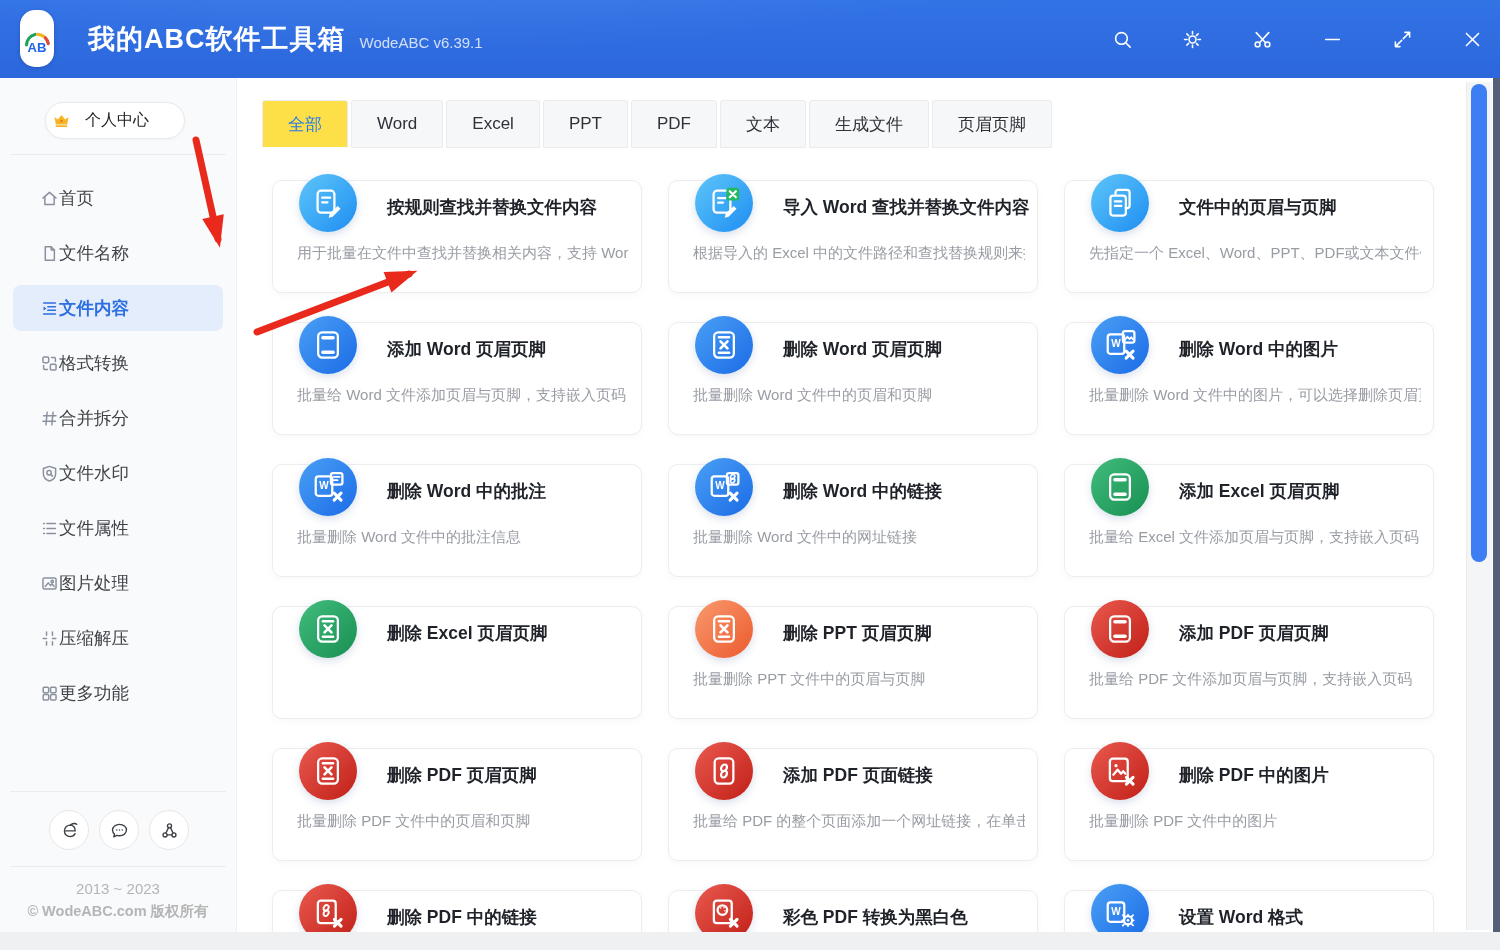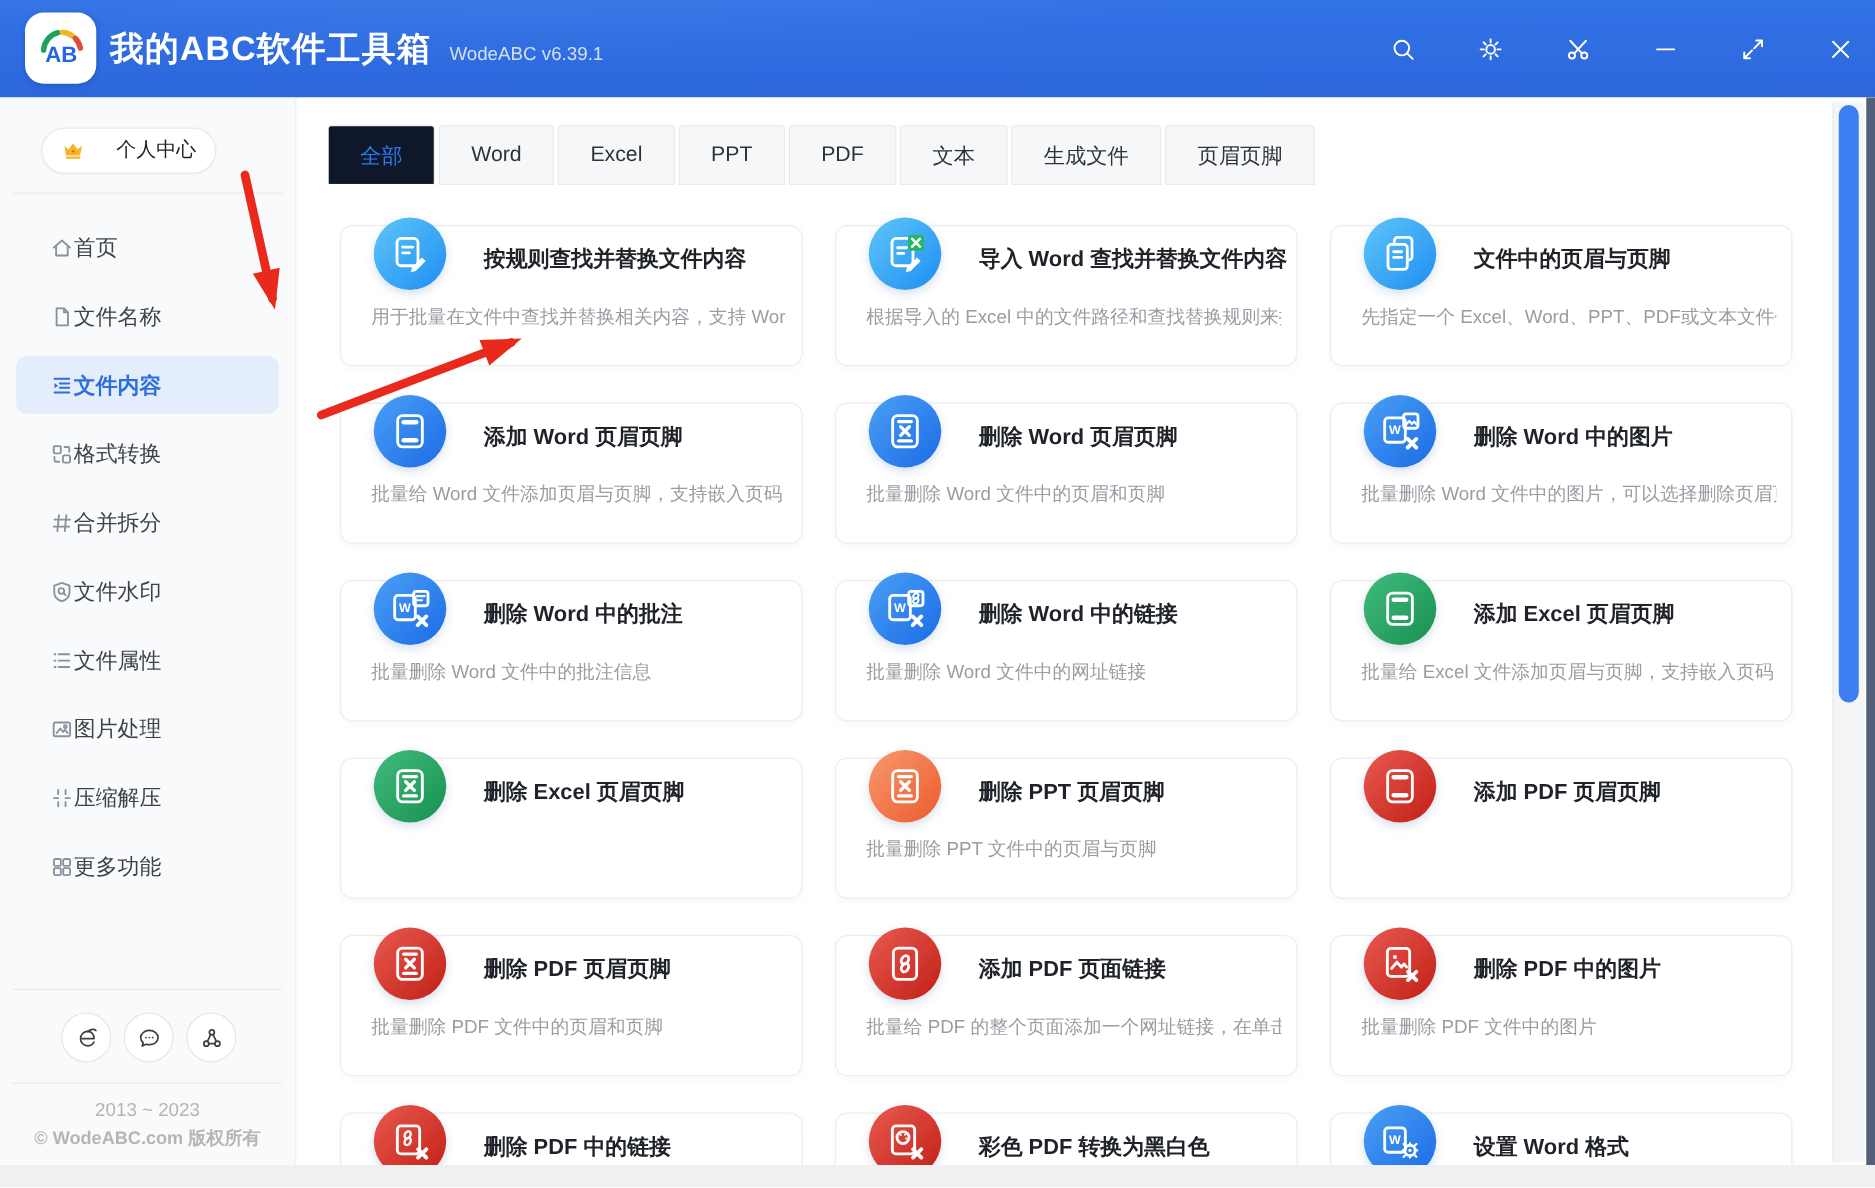--- a/index.html
+++ b/index.html
@@ -4,55 +4,55 @@
 <style>
   html,body{margin:0;padding:0;width:1500px;height:950px;overflow:hidden;
     font-family:"Liberation Sans","DejaVu Sans",sans-serif;background:#fff;position:relative;}
   *{box-sizing:border-box;}
 
   
   .titlebar{position:absolute;left:0;top:0;width:1500px;height:78px;
     background:linear-gradient(180deg,#3273e6 0%,#2c67dc 100%);overflow:hidden;}
   .titlebar::before{content:"";position:absolute;inset:0;
     background:radial-gradient(1100px 260px at 28% -130px,rgba(255,255,255,.14),rgba(255,255,255,0) 70%);}
-  .logo{position:absolute;left:20px;top:10px;width:57px;height:57px;background:#fff;
-    border-radius:15px;display:flex;align-items:center;justify-content:center;box-shadow:0 1px 4px rgba(0,0,0,.18);}
+  .logo{position:absolute;left:20px;top:10px;width:34px;height:57px;background:#fff;
+    border-radius:15px;display:flex;align-items:flex-end;justify-content:center;box-shadow:0 1px 4px rgba(0,0,0,.18);}
   .app-title{position:absolute;left:88px;top:0;height:78px;display:flex;align-items:baseline;}
   .app-title .t{font-size:27px;font-weight:bold;color:#fff;letter-spacing:1px;line-height:78px;}
   .app-title .v{font-size:15px;color:rgba(255,255,255,.78);margin-left:14px;}
   .tb-actions{position:absolute;right:16px;top:0;height:78px;display:flex;align-items:center;gap:46px;}
   .tb-btn{width:24px;height:24px;background:none;border:none;padding:0;cursor:pointer;
     display:flex;align-items:center;justify-content:center;}
 
   
   .sidebar{position:absolute;left:0;top:78px;width:237px;bottom:18px;background:#f9fafc;
     border-right:1px solid #efefef;}
-  .pc-btn{position:absolute;left:33px;top:24px;width:140px;height:37px;background:#fff;
-    border:1px solid #e9e9e9;border-radius:19px;display:flex;align-items:center;justify-content:center;
-    gap:25px;font-size:16px;color:#222;cursor:pointer;box-shadow:0 1px 3px rgba(0,0,0,.04);}
+  .pc-btn{position:absolute;left:45px;top:24px;width:140px;height:37px;background:#fff;
+    border:1px solid #e9e9e9;border-radius:19px;display:flex;align-items:center;
+    gap:14px;font-size:16px;color:#222;cursor:pointer;box-shadow:0 1px 3px rgba(0,0,0,.04);}
   .sb-divider{position:absolute;left:10px;right:10px;height:1px;background:#ececec;}
   .nav{position:absolute;left:0;right:0;top:97px;}
   .nav-item{margin:0 13px 9px 13px;height:46px;border-radius:8px;display:flex;align-items:center;
     padding-left:27px;cursor:pointer;color:#8a919e;}
   .nav-item .lbl{font-size:17.5px;color:#3f4347;white-space:nowrap;}
   .nav-item.active{background:#e4edfb;color:#2d6fe0;}
   .nav-item.active .lbl{color:#2d6fe0;font-weight:bold;}
   .sb-foot{position:absolute;left:49px;top:732px;display:flex;gap:10px;}
   .circle-btn{width:40px;height:40px;border-radius:50%;background:#fff;border:1px solid #e7e7e7;
     display:flex;align-items:center;justify-content:center;color:#3c3f44;cursor:pointer;}
   .copyright{position:absolute;left:0;right:0;top:800px;text-align:center;color:#b5b5b5;line-height:22px;}
   .copyright .l1{font-size:15px;}
   .copyright .l2{font-size:14.5px;font-weight:bold;}
 
   
   .main{position:absolute;left:238px;top:78px;right:0;bottom:18px;background:#fff;overflow:hidden;}
   .tabs{position:absolute;left:24px;top:22px;display:flex;gap:3px;}
   .tab{height:48px;padding:0 25px;background:#f6f7f8;border:1px solid #ebebeb;border-radius:3px 3px 0 0;
     display:flex;align-items:center;font-size:17px;color:#2e3238;cursor:pointer;white-space:nowrap;}
-  .tab.active{background:#0f172a;color:#2a7ae8;border-bottom-color:#fff;}
+  .tab.active{background:#fde047;color:#2a7ae8;border-bottom-color:#fff;}
 
   .cards{position:absolute;left:34px;top:102px;display:grid;
     grid-template-columns:repeat(3,370px);column-gap:26px;row-gap:29px;}
   .card{position:relative;width:370px;height:113px;background:#fff;border:1px solid #ededee;
     border-radius:10px;box-shadow:0 2px 6px rgba(130,140,150,.06);cursor:pointer;}
   .card-icon{position:absolute;left:26px;top:-7px;width:58px;height:58px;border-radius:50%;
     display:flex;align-items:center;justify-content:center;box-shadow:0 3px 8px rgba(40,80,140,.18);}
   .card-icon.sky{background:linear-gradient(135deg,#5ec6f9 0%,#1e8ef2 100%);}
   .card-icon.blue{background:linear-gradient(135deg,#4aa0f5 0%,#1b6be6 100%);}
   .card-icon.green{background:linear-gradient(135deg,#41bd7d 0%,#188f52 100%);}
@@ -406,20 +406,21 @@
       </div>
       <div class="card">
         <div class="card-icon red">
           <svg viewBox="0 0 24 24" width="32" height="32" fill="none" stroke="#ffffff" stroke-width="1.7" stroke-linecap="round" stroke-linejoin="round">
             <rect x="4.6" y="2.6" width="14.8" height="18.8" rx="3"></rect>
             <path d="M8.2 6.6h7.6" stroke-width="2.6"></path>
             <path d="M8.2 17.4h7.6" stroke-width="2.6"></path>
           </svg>
         </div>
         <div class="card-title">添加 PDF 页眉页脚</div>
+        <div class="card-desc">批量给 PDF 文件添加页眉与页脚，支持嵌入页码</div>
       </div>
       <div class="card">
         <div class="card-icon red">
           <svg viewBox="0 0 24 24" width="32" height="32" fill="none" stroke="#ffffff" stroke-width="1.7" stroke-linecap="round" stroke-linejoin="round">
             <rect x="4.6" y="2.6" width="14.8" height="18.8" rx="3"></rect>
             <path d="M8.2 6.2h7.6M8.2 17.8h7.6" stroke-width="2"></path>
             <path d="M9.4 9.3l5.2 5.2M14.6 9.3l-5.2 5.2" stroke-width="2"></path>
           </svg>
         </div>
         <div class="card-title">删除 PDF 页眉页脚</div>

